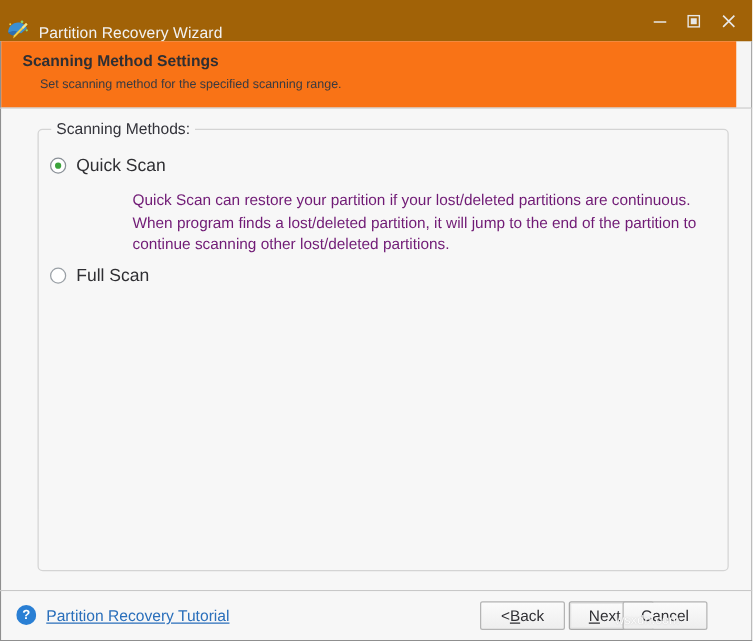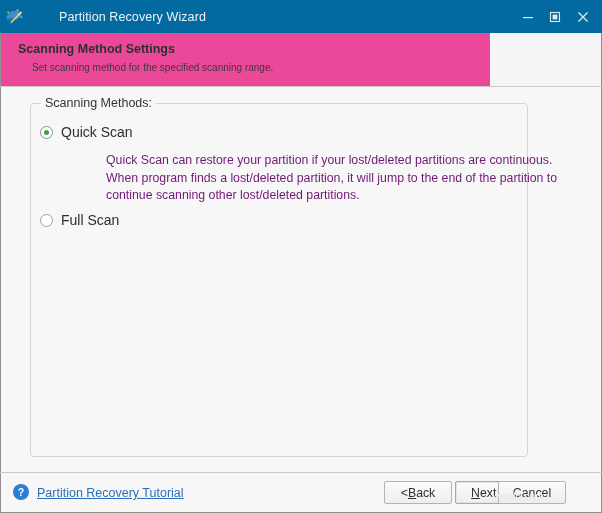--- a/index.html
+++ b/index.html
@@ -20,24 +20,23 @@
     background: #f5f5f5;
     overflow: hidden;
   }
 
   
   .titlebar {
     position: absolute;
     left: 0; top: 0;
     width: 602px;
     height: 33px;
-    background: #0369a1;
-    display: flex;
-    align-items: center;
-    gap: 28px;
+    background: #a16207;
+    display: flex;
+    align-items: flex-end;
   }
   .title-icon {
     width: 18px; height: 18px;
     margin-left: 5px;
     margin-right: 8px;
     flex: 0 0 auto;
     position: relative;
   }
   .title-text {
     color: #f2f2f2;
@@ -60,23 +59,23 @@
     justify-content: center;
     color: #e8e8e8;
   }
   .win-btn svg { display: block; }
   .win-btn.close { width: 30px; padding-right: 4px; }
 
   
   .header {
     position: absolute;
     left: 1px; top: 33px;
-    width: 489px;
+    width: 588px;
     height: 53px;
-    background: #ec4899;
+    background: #f97316;
     box-sizing: border-box;
   }
   .header-title {
     position: absolute;
     left: 17px; top: 9px;
     font-size: 12.5px;
     font-weight: bold;
     color: #2f2f33;
   }
   .header-sub {
@@ -98,21 +97,21 @@
     position: absolute;
     left: 1px; top: 87px;
     width: 600px;
     height: 385px;
     background: #f7f7f7;
     box-sizing: border-box;
   }
   .groupbox {
     position: absolute;
     left: 29px; top: 16px;
-    width: 498px;
+    width: 553px;
     height: 354px;
     border: 1px solid #d4d4d4;
     border-radius: 4px;
     box-sizing: border-box;
     background: transparent;
   }
   .groupbox-legend {
     position: absolute;
     left: 10px; top: -8px;
     background: #f7f7f7;

